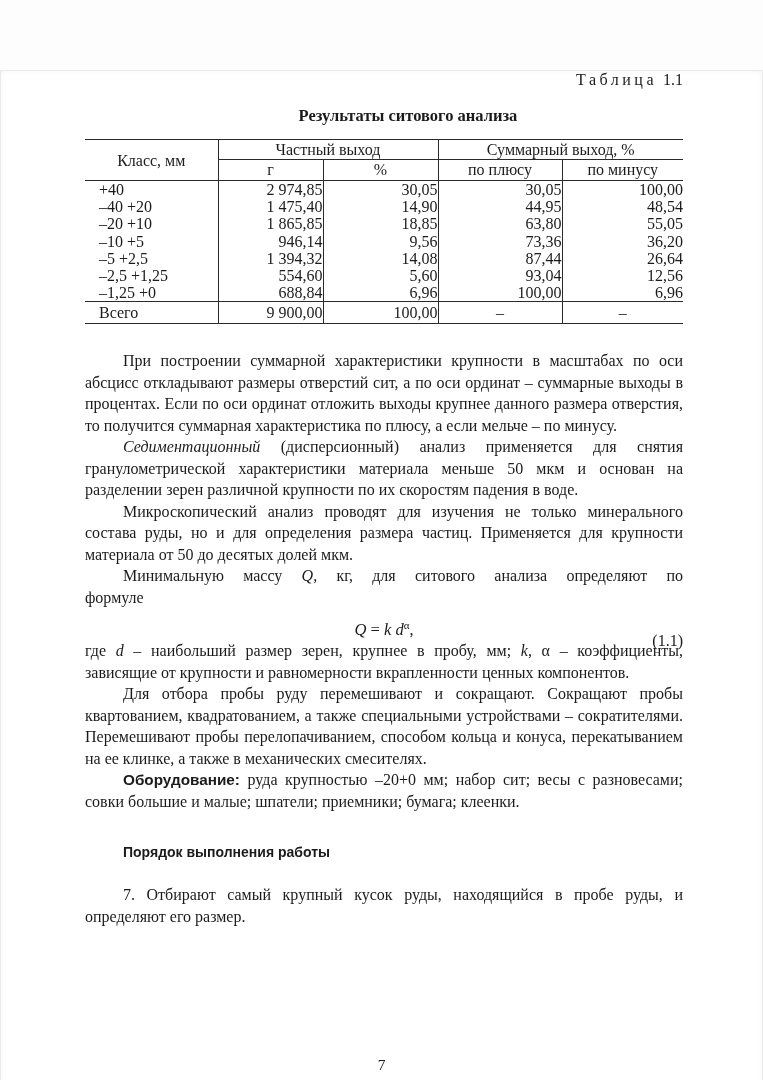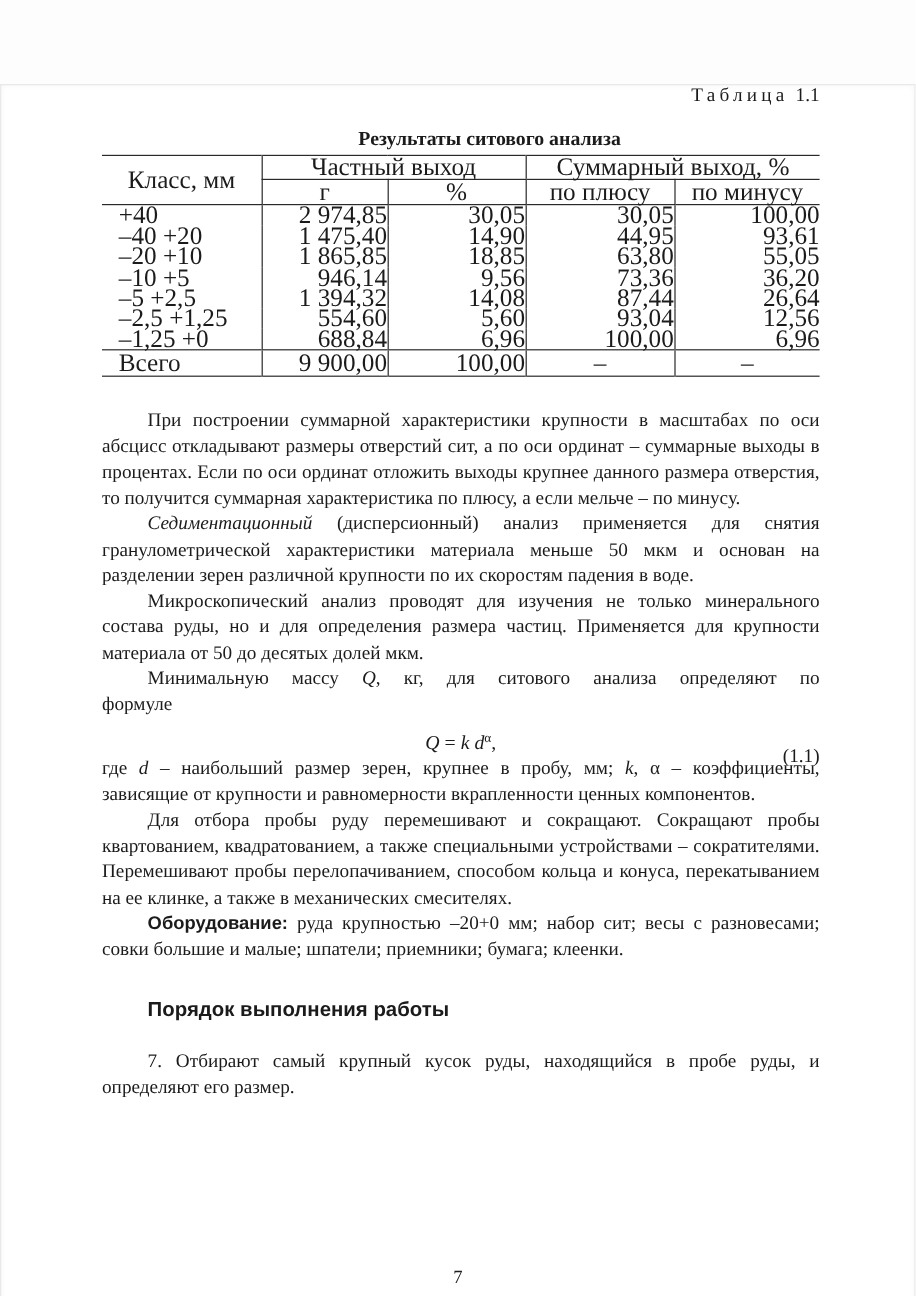--- a/index.html
+++ b/index.html
@@ -25,22 +25,22 @@
   }
   .tcaption .word{letter-spacing:3.5px;}
   .tcaption .num{margin-left:6px;}
   
   .ttitle{
     margin-top:17px;text-align:center;font-weight:bold;font-size:16.5px;
     line-height:20px;padding-left:48px;
   }
   
   table.results{
-    margin-top:3px;border-collapse:collapse;width:598px;table-layout:fixed;
-    font-size:21px;
+    margin-top:13px;border-collapse:collapse;width:598px;table-layout:fixed;
+    font-size:16px;
     border-top:1.6px solid var(--line);
     border-bottom:1.6px solid var(--line);
   }
   table.results th{font-weight:normal;padding:0;}
   table.results thead tr.r1 th{height:19px;line-height:19px;}
   table.results thead tr.r2 th{height:20px;line-height:20px;}
   table.results thead th.grp{border-bottom:1.5px solid var(--line);}
   table.results thead tr.r2 th{border-bottom:1.5px solid var(--line);}
   table.results th.klass{border-bottom:1.5px solid var(--line);}
   table.results tbody td{height:17.2px;line-height:17.2px;padding:0;}
@@ -64,21 +64,21 @@
   .r-sup{font-size:11px;vertical-align:6px;}
   .formula-row{
     position:relative;height:30px;line-height:30px;margin-top:2px;
     text-align:center;font-size:16.5px;
   }
   .formula-num{
     position:absolute;right:0;top:16px;font-style:normal;font-size:16px;
   }
   .bodytext h3.order{
     font-family:"Liberation Sans", sans-serif;font-weight:bold;
-    font-size:17px;line-height:20px;margin:30px 0 22px 0;
+    font-size:14px;line-height:20px;margin:30px 0 22px 0;
     padding-left:38px;text-align:left;
   }
   .pagenum{
     position:absolute;left:0;right:0;top:986px;text-align:center;
     font-size:15.5px;
   }
 </style>
 </head>
 <body>
 
@@ -117,21 +117,21 @@
           <td class="c1 bl">2 974,85</td>
           <td class="c2 bl">30,05</td>
           <td class="c3 bl">30,05</td>
           <td class="c4 bl">100,00</td>
         </tr>
         <tr>
           <td class="c0">–40 +20</td>
           <td class="c1 bl">1 475,40</td>
           <td class="c2 bl">14,90</td>
           <td class="c3 bl">44,95</td>
-          <td class="c4 bl">93,61</td>
+          <td class="c4 bl">48,54</td>
         </tr>
         <tr>
           <td class="c0">–20 +10</td>
           <td class="c1 bl">1 865,85</td>
           <td class="c2 bl">18,85</td>
           <td class="c3 bl">63,80</td>
           <td class="c4 bl">55,05</td>
         </tr>
         <tr>
           <td class="c0">–10 +5</td>

